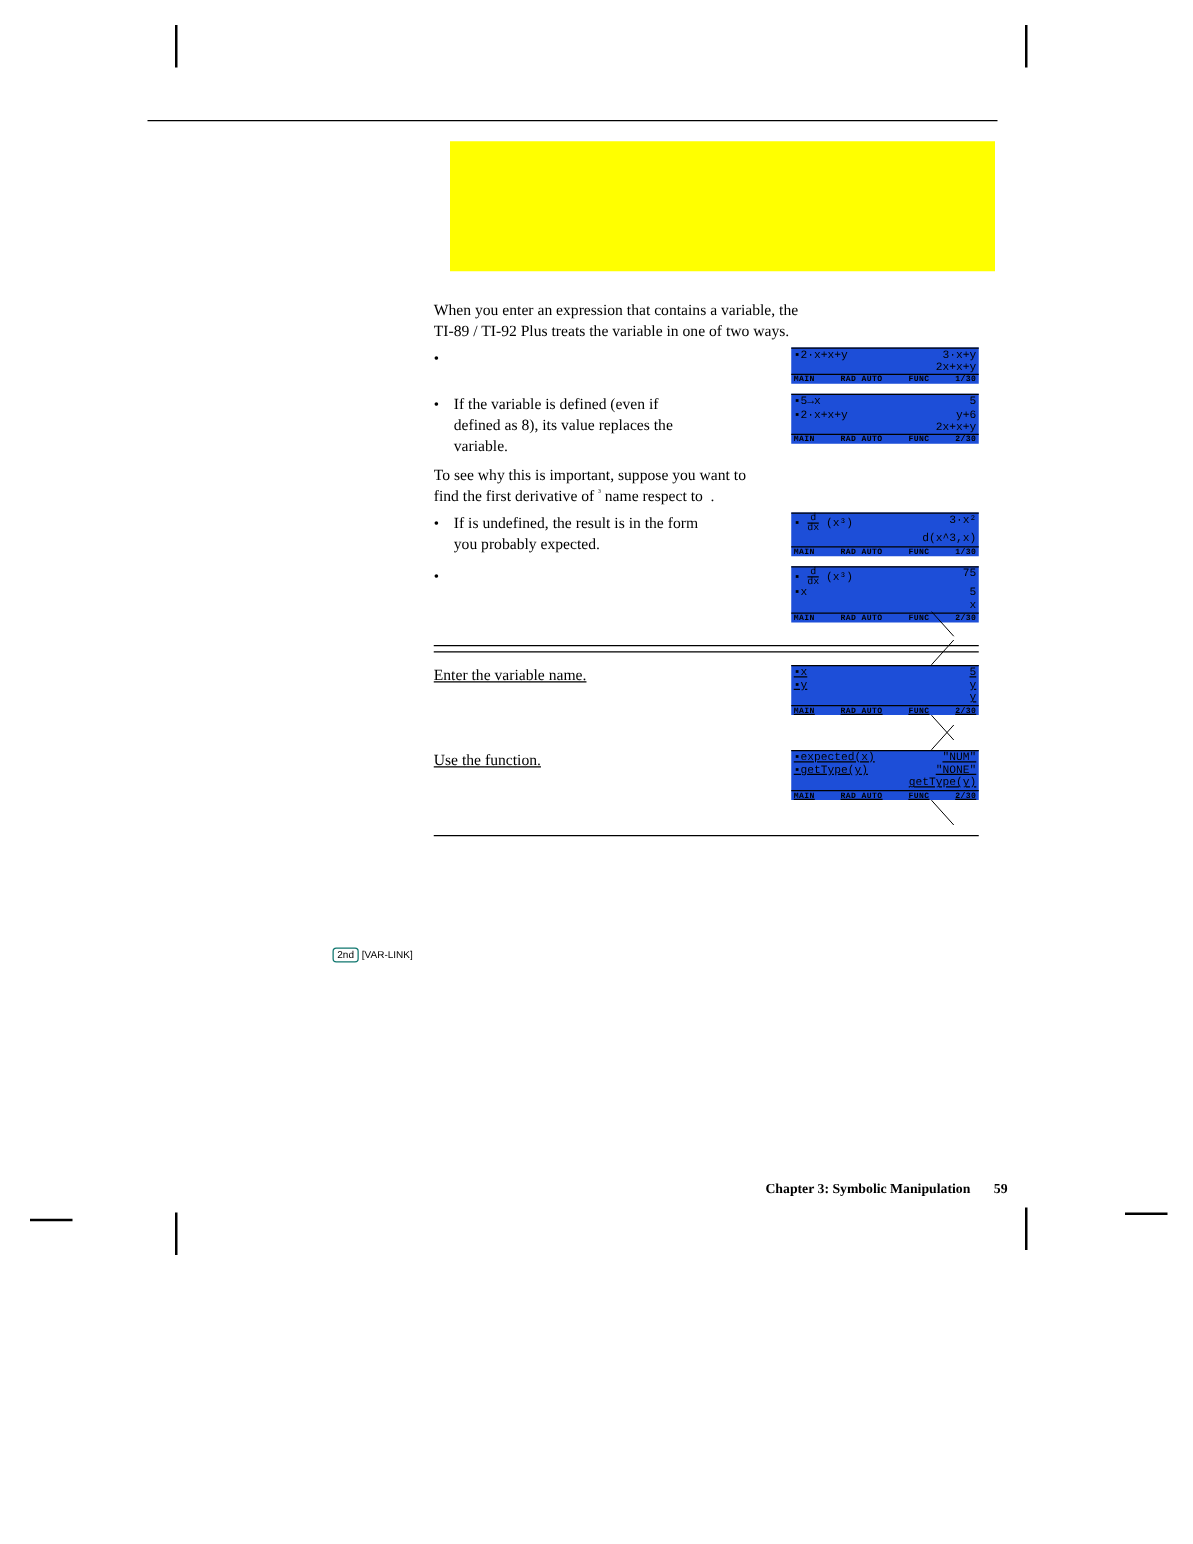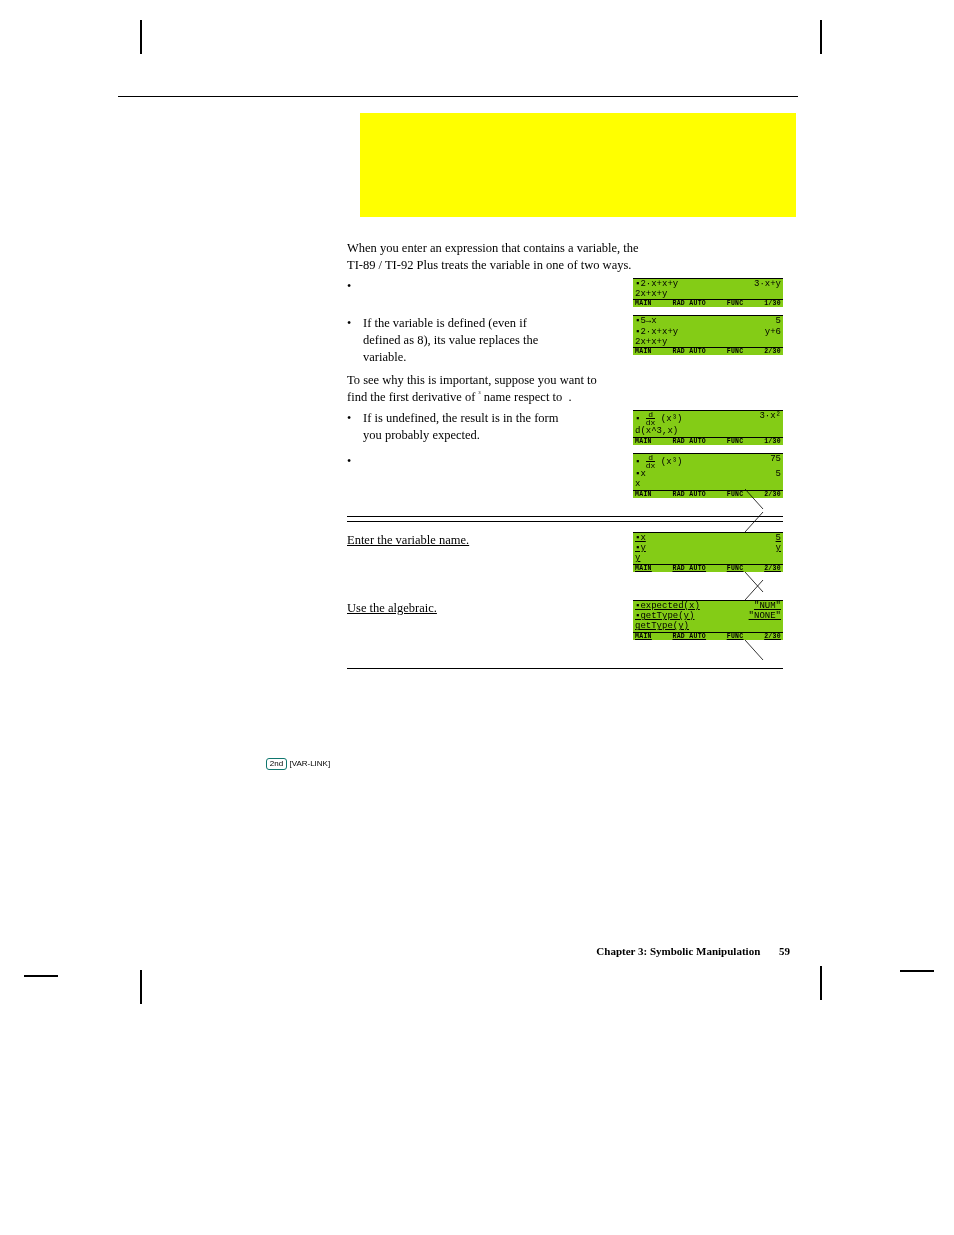--- a/index.html
+++ b/index.html
@@ -67,32 +67,33 @@
   }
   .screen-col {
     margin-left: auto;
     flex-shrink: 0;
   }
   .screen {
     width: 150px;
     border-top: 1.5px solid #000;
     font-family: "Courier New", monospace;
     font-size: 9px;
-    background: #84cc16;
+    background: #1d4ed8;
   }
   .screen .row {
     display: flex;
     justify-content: space-between;
     padding: 0 2px;
     line-height: 1.15;
   }
   .screen .entry {
     border-bottom: 1px solid #000;
     padding: 0 2px;
     line-height: 1.15;
+    text-align: right;
   }
   .screen .status {
     display: flex;
     justify-content: space-between;
     padding: 0 2px;
     font-size: 6.5px;
     font-weight: bold;
     letter-spacing: 0.3px;
   }
   .math-sup { font-size: 7px; vertical-align: super; }
@@ -141,21 +142,21 @@
     font-size: 8px;
     font-family: Arial, sans-serif;
     line-height: 1.2;
   }
   .keytext {
     font-size: 8px;
     font-family: Arial, sans-serif;
   }
   .footer {
     position: absolute;
-    left: 112px;
+    left: 128px;
     top: 945px;
     width: 678px;
     text-align: right;
     font-size: 11px;
   }
   .footer .chap { font-weight: bold; }
   .footer .pg { font-weight: bold; margin-left: 16px; }
 </style>
 </head>
 <body>
@@ -313,21 +314,21 @@
         </div>
       </div>
       <svg style="position:absolute; right:14px; bottom:-24px;" width="24" height="24">
           <line x1="0" y1="0" x2="18" y2="20" stroke="#000" stroke-width="0.8"></line>
         </svg>
     </div>
   </div>
 
   <div class="method-box">
     <div class="method-text">
-      <span>Use the </span><span> algebraic.</span>
+      <span>Use the </span><span> function.</span>
     </div>
     <div class="screen-col" style="margin-left:auto; position:relative;">
       <svg style="position:absolute; right:14px; top:-20px;" width="24" height="24">
           <line x1="18" y1="0" x2="0" y2="20" stroke="#000" stroke-width="0.8"></line>
         </svg>
       <div class="screen">
         <div class="row">
             <span>▪expected(x)</span>
             <span>"NUM"</span>
           </div>

